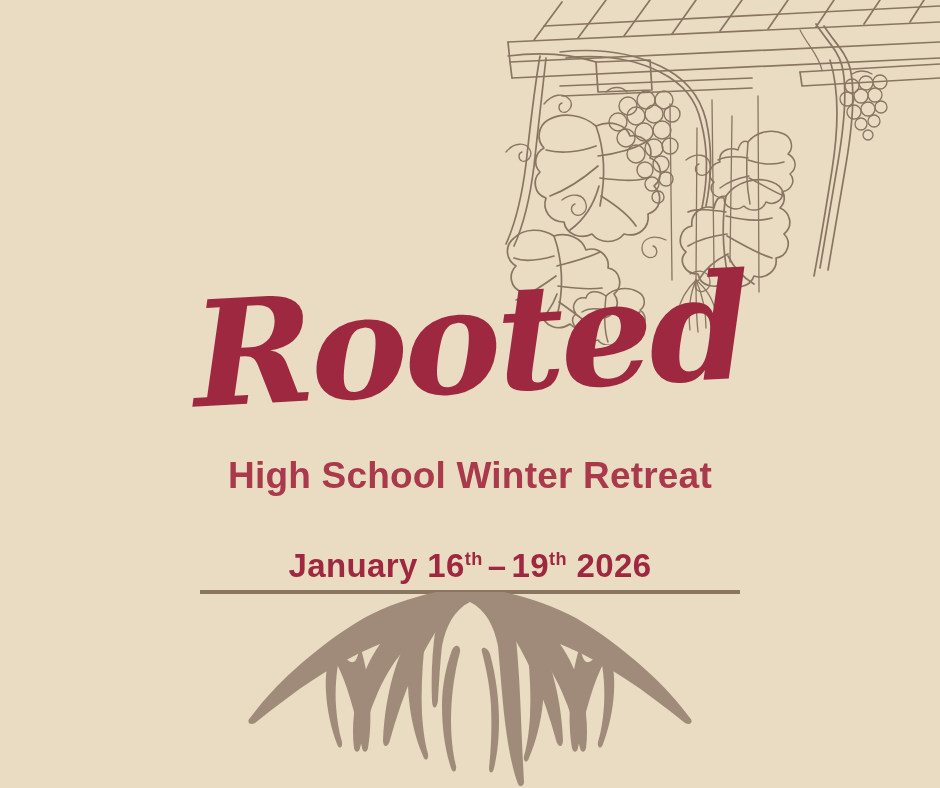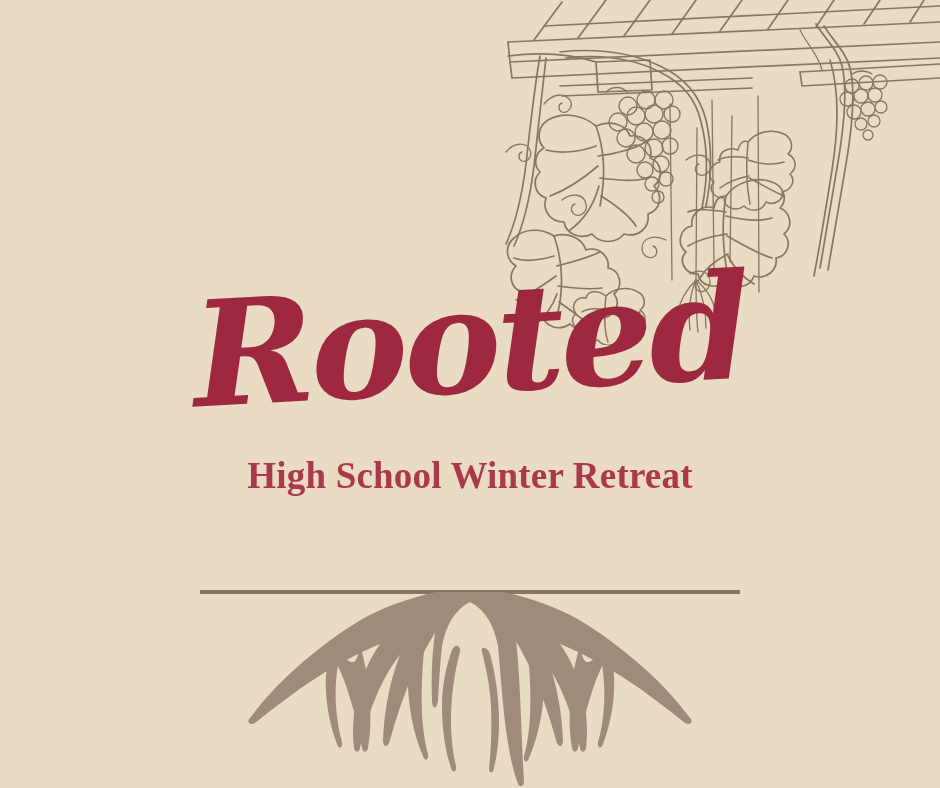--- a/index.html
+++ b/index.html
@@ -57,21 +57,20 @@
     position: absolute;
     left: 0;
     right: 0;
     top: 456px;
     text-align: center;
     color: #a9394b;
     font-size: 37px;
     font-weight: 600;
     letter-spacing: 0.2px;
     line-height: 1.1;
-    font-family: Liberation Serif, serif;
   }
 
   .date-line {
     position: absolute;
     left: 0;
     right: 0;
     top: 548px;
     text-align: center;
     color: #9e2840;
     font-size: 33px;
@@ -308,20 +307,25 @@
 
     </svg>
   </div>
 
   <div class="title-block">
     <span class="title-script">Rooted</span>
   </div>
 
   <div class="subtitle">High School Winter Retreat</div>
 
+  <div class="date-line">
+    <span>January</span>
+    <span>16</span><sup>th</sup><span class="date-dash">–</span><span>19</span><sup>th</sup>
+    <span>2026</span>
+  </div>
 
   <div class="ground-line"></div>
 
   <div class="roots-art">
     <svg viewBox="0 0 460 196" xmlns="http://www.w3.org/2000/svg">
       <g fill="#a08b7a">
 
         <path d="M196 0 L264 0 C270 14 274 30 276 46
                  C278 66 280 96 281 126 C282 152 283 172 284 190
                  C284 194 280 196 278 192 C272 176 268 154 265 130

